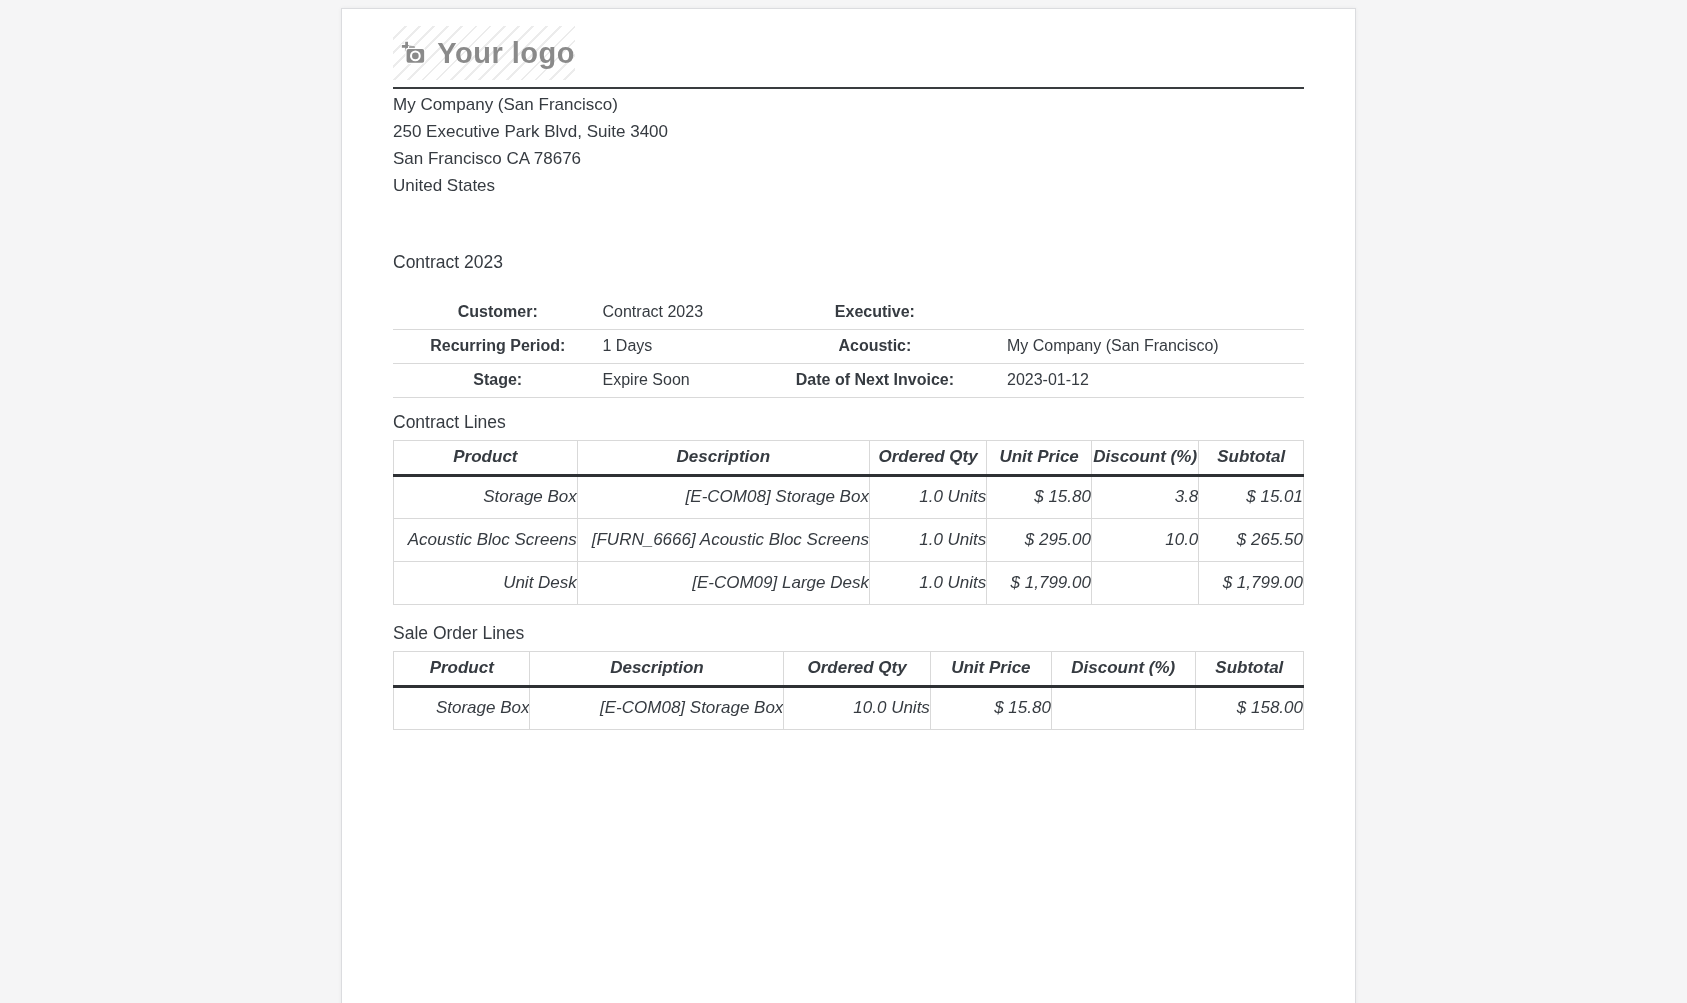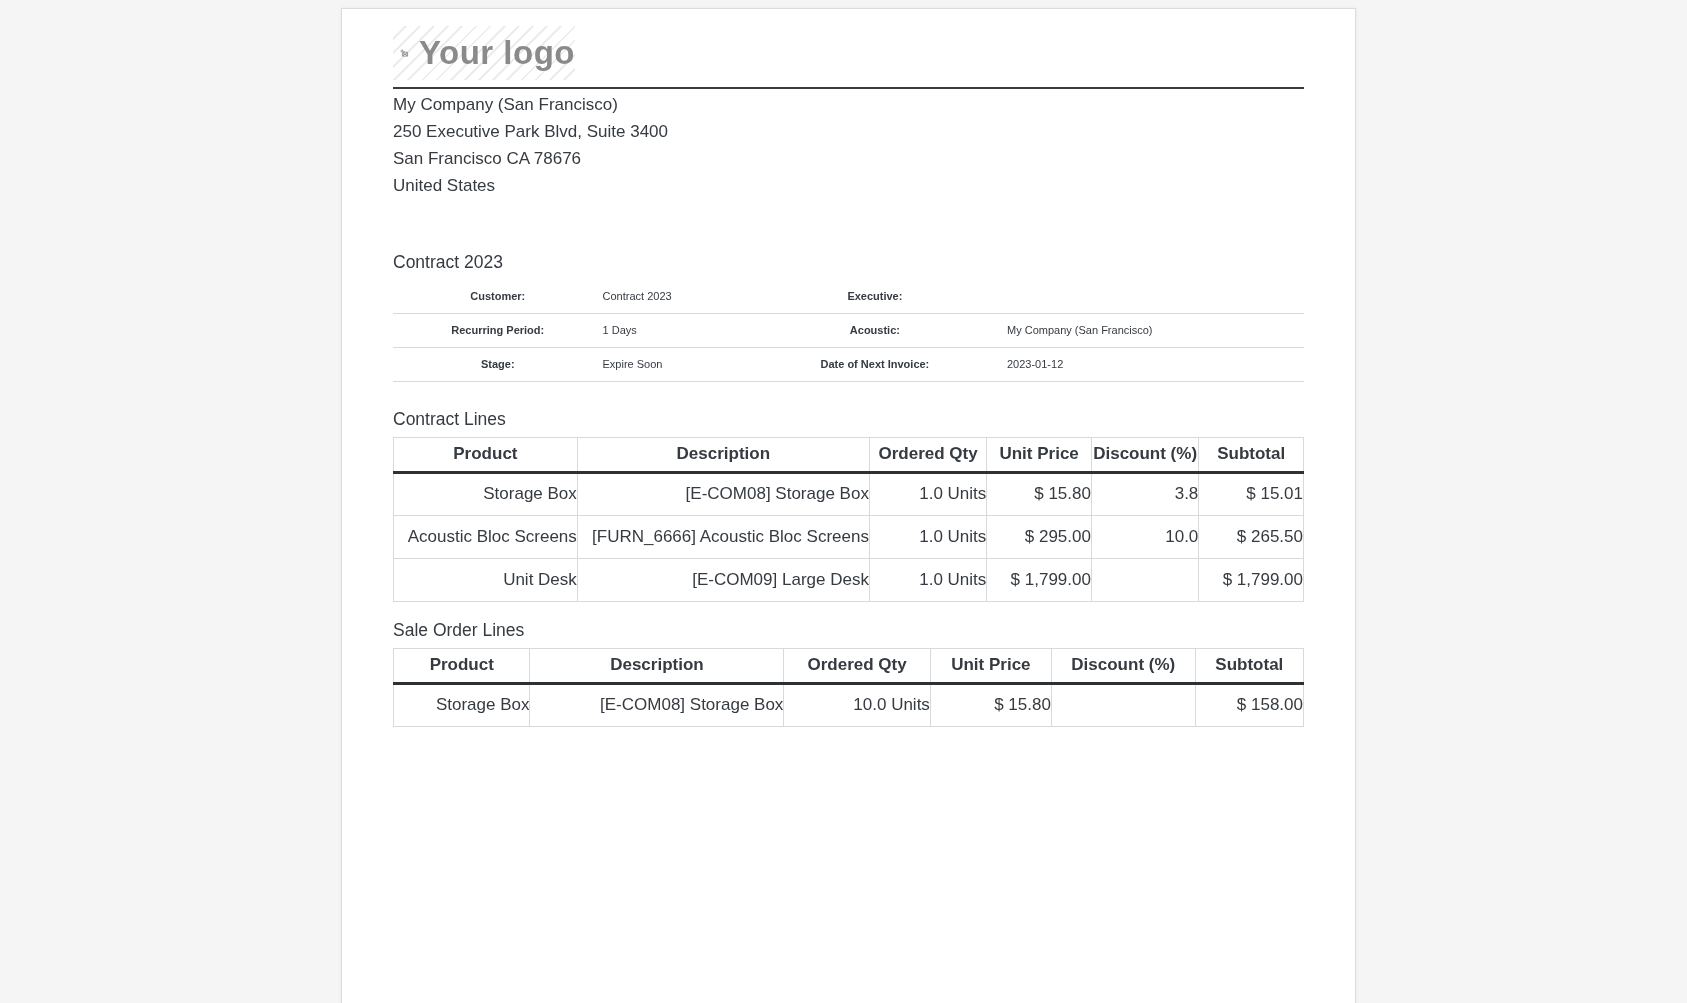--- a/index.html
+++ b/index.html
@@ -29,76 +29,77 @@
     height: 54px;
     display: flex;
     align-items: center;
     gap: 10px;
     padding-left: 7px;
     background: repeating-linear-gradient(135deg,
       rgba(255,255,255,0) 0px, rgba(255,255,255,0) 8px,
       #ececec 8px, #ececec 10px);
   }
   .logo-text {
-    font-size: 33px;
+    font-size: 29px;
     font-weight: bold;
     color: #8a8a8a;
     letter-spacing: 0.5px;
     white-space: nowrap;
   }
   .header-divider {
     margin-top: 7px;
     border-top: 2px solid #393c3f;
     width: 100%;
     height: 0;
   }
 
   
   .address { margin-top: 2px; font-size: 17px; line-height: 27px; }
 
   
   .doc-title { margin-top: 52px; font-size: 17.5px; line-height: 22px; }
 
   
   .info-table {
-    margin-top: 6px;
+    margin-top: 22px;
     width: 100%;
     border-collapse: collapse;
     table-layout: fixed;
-    font-size: 11px;
+    font-size: 16px;
   }
   .info-table th, .info-table td {
     height: 34px;
     border-bottom: 1px solid #d9d9d9;
     vertical-align: middle;
     font-weight: normal;
     overflow: hidden;
     white-space: nowrap;
   }
   .info-table th { font-weight: bold; text-align: center; }
   .info-table td { text-align: left; }
 
   
   .section-heading { font-size: 17.5px; line-height: 22px; }
-  .heading-cl { margin-top: 26px; }
+  .heading-cl { margin-top: 13px; }
   .heading-so { margin-top: 17px; }
 
   
   .lines-table {
     margin-top: 7px;
     width: 100%;
     border-collapse: collapse;
     table-layout: fixed;
     font-size: 17px;
   }
   .lines-table th, .lines-table td {
     border: 1px solid #d9d9d9;
     vertical-align: middle;
     overflow: hidden;
     white-space: nowrap;
+    font-style: italic;
   }
   .lines-table th {
     height: 35px;
     font-weight: bold;
     text-align: center;
     border-bottom: 3px solid #2e3134;
   }
   .lines-table td {
     height: 43px;
     text-align: right;

